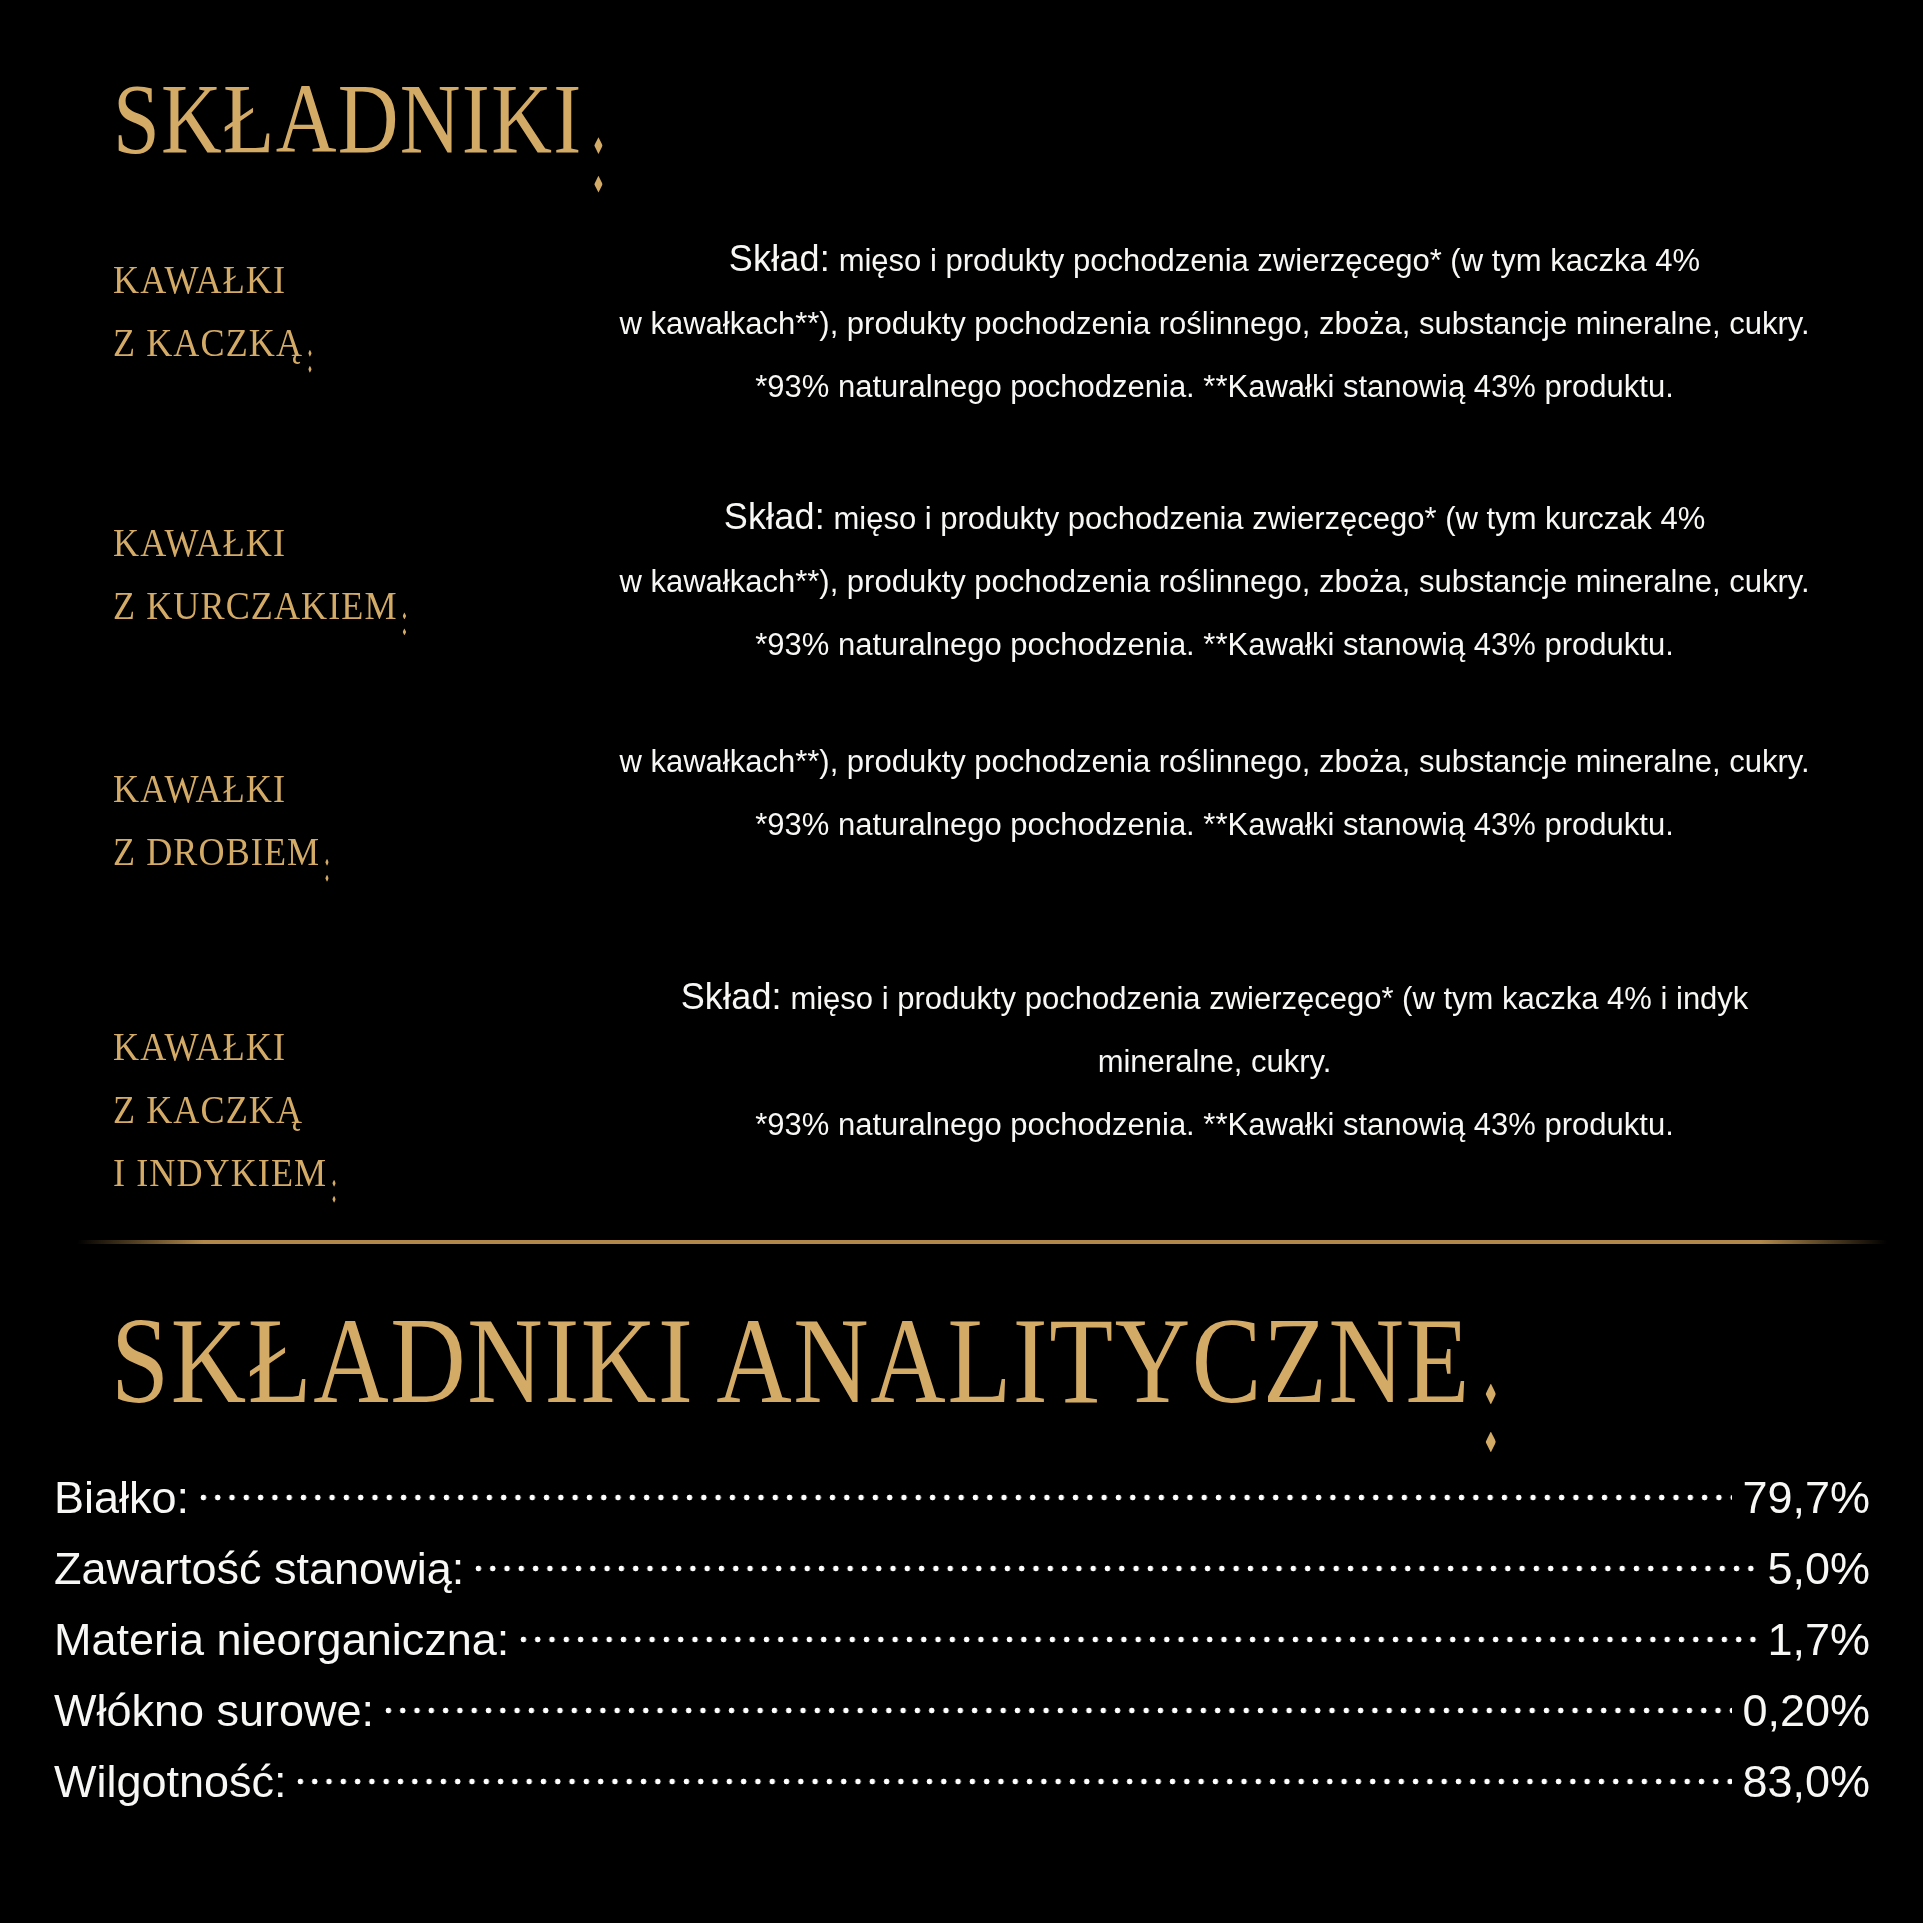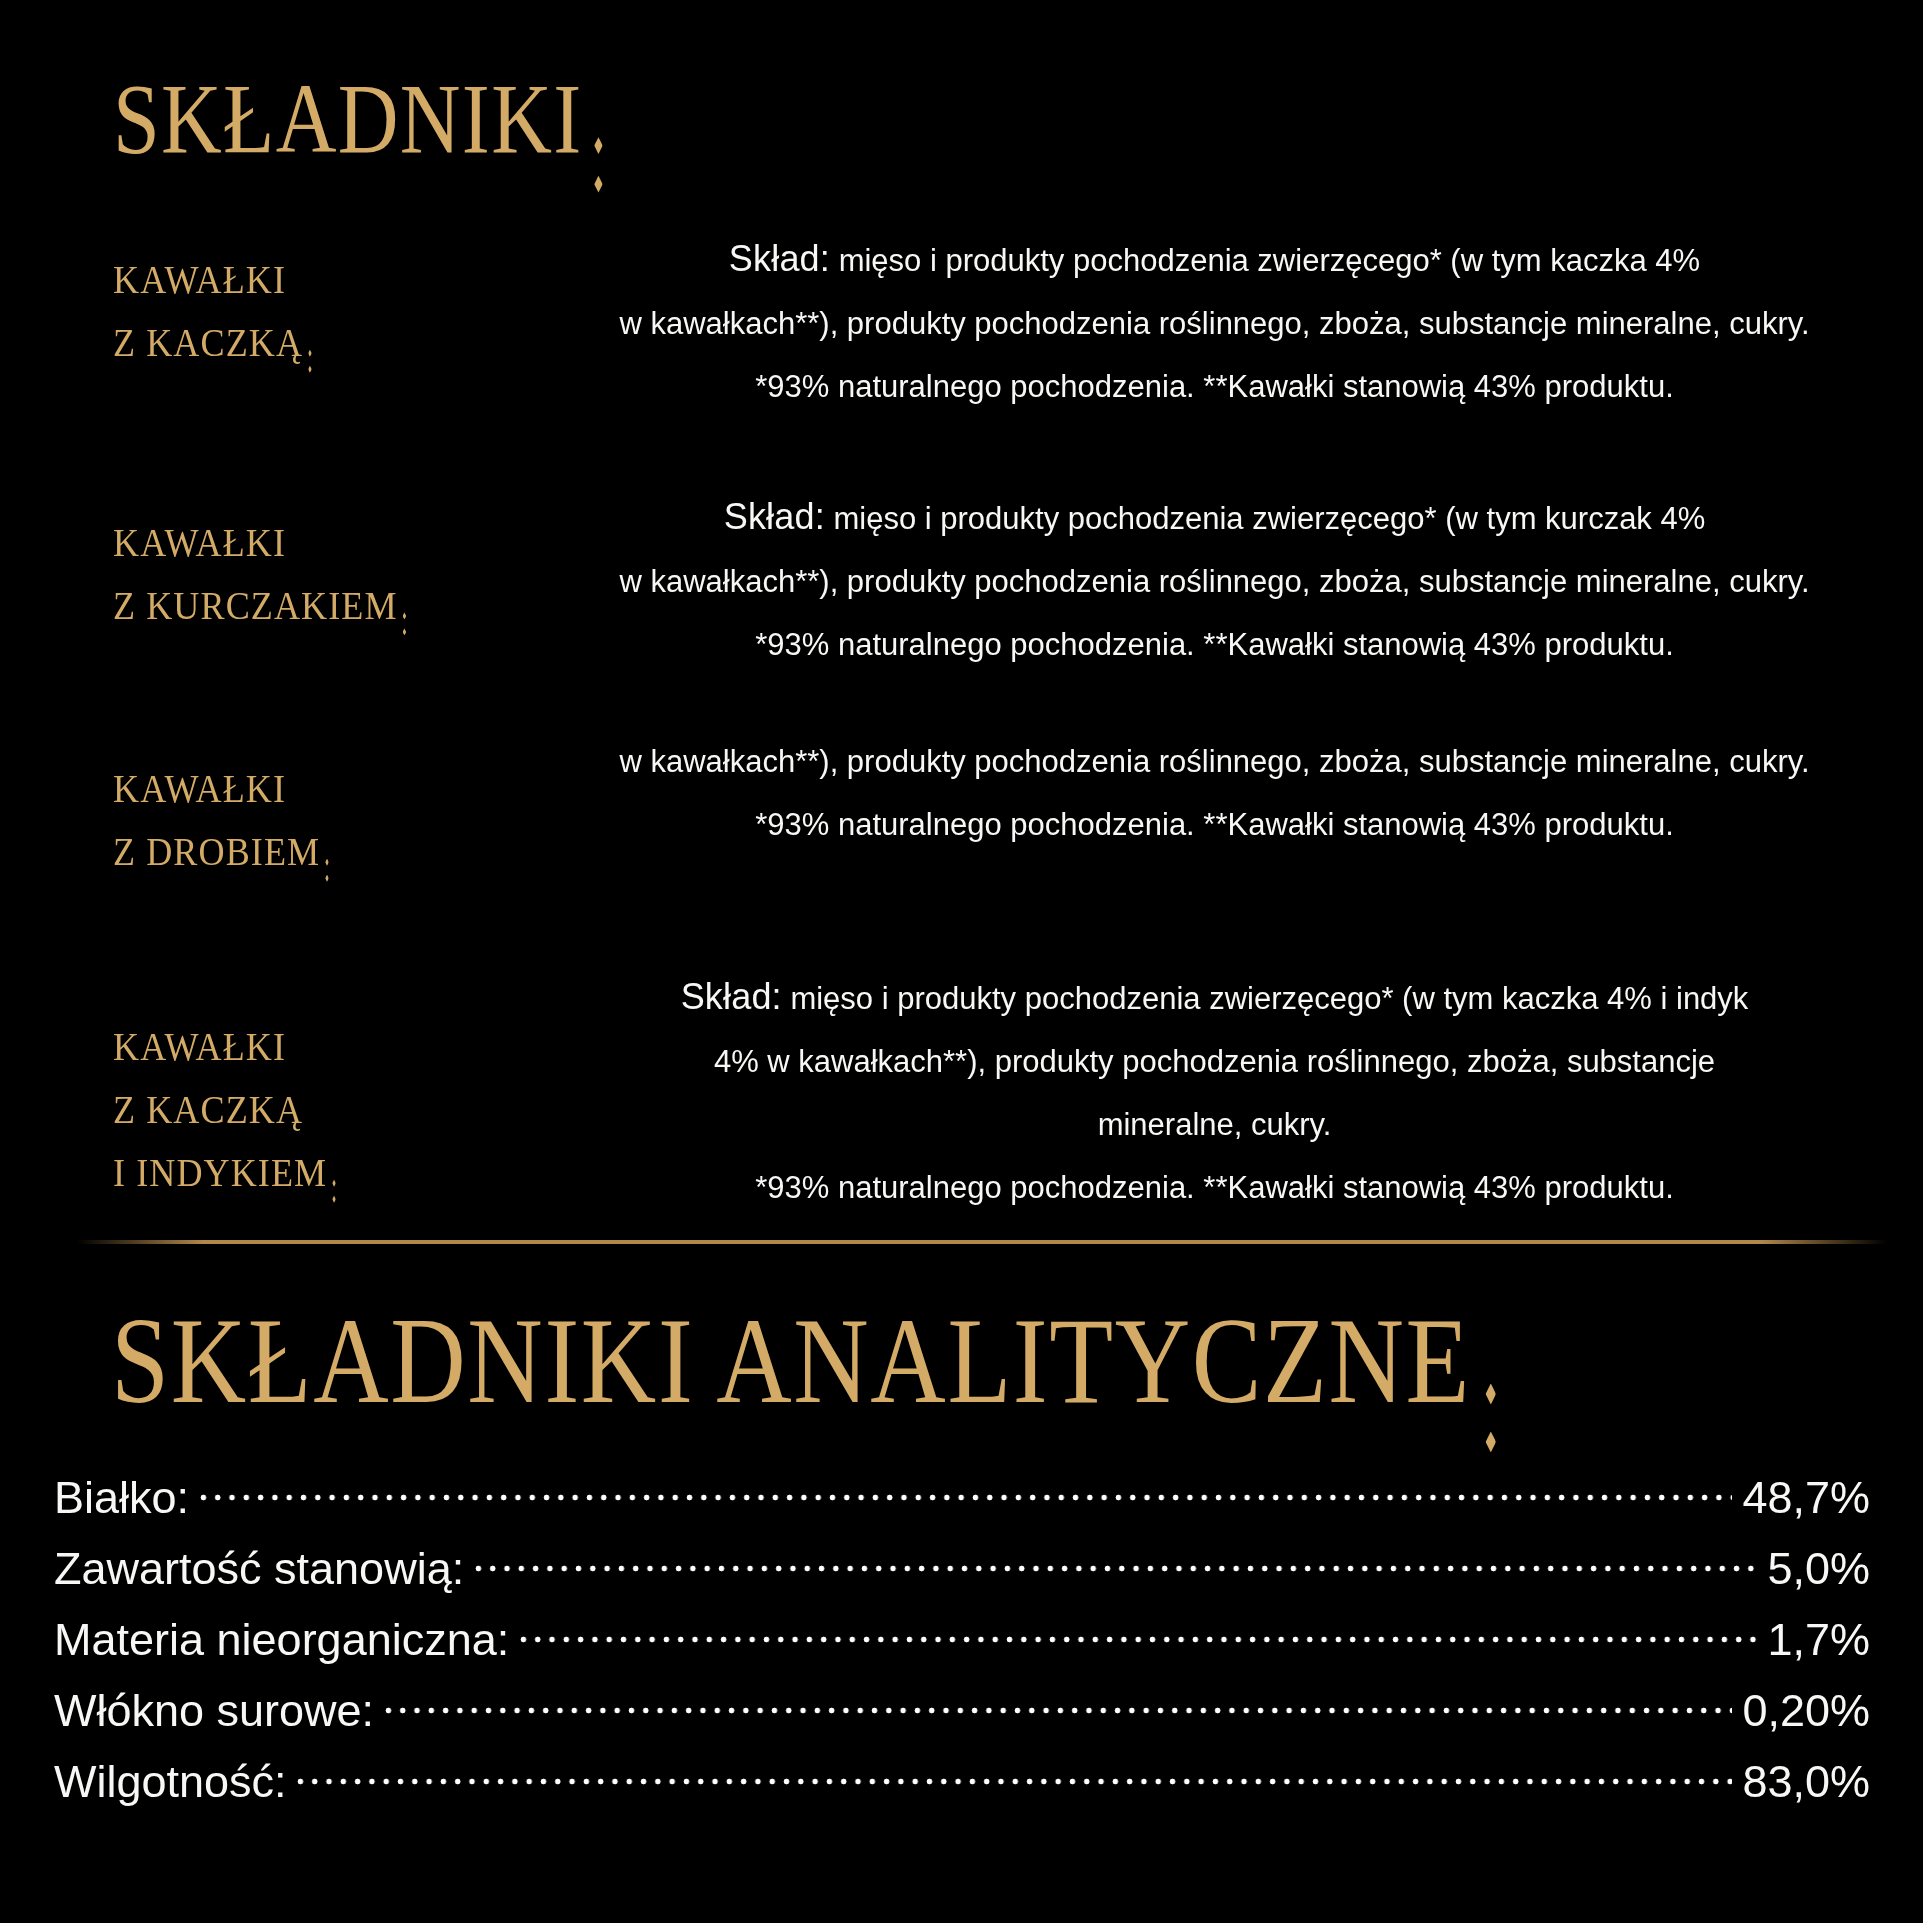--- a/index.html
+++ b/index.html
@@ -187,38 +187,37 @@
     <div class="sec-label">
       <div class="label-line">KAWAŁKI</div>
       <div class="label-line">Z KACZKĄ</div>
       <div class="label-line">I INDYKIEM<span class="dcolon">
             <i></i>
             <i></i>
           </span></div>
     </div>
     <div class="sec-para">
       <div class="pline"><span class="sklad">Skład:</span> <span>mięso i produkty pochodzenia zwierzęcego* (w tym kaczka 4% i indyk</span></div>
-      <div class="pline">4% w kawałkach**), produkty pochodzenia roślinnego, zboża, substancje</div>
       <div class="pline">mineralne, cukry.</div>
       <div class="pline">*93% naturalnego pochodzenia. **Kawałki stanowią 43% produktu.</div>
     </div>
   </section>
 
   <div class="divider"></div>
 
   <h2 class="display-title t2">SKŁADNIKI ANALITYCZNE<span class="dcolon">
         <i></i>
         <i></i>
       </span></h2>
 
   <div class="alist">
     <div class="arow">
       <span class="alabel">Białko:</span>
       <span class="leader"></span>
-      <span class="avalue">48,7%</span>
+      <span class="avalue">79,7%</span>
     </div>
     <div class="arow">
       <span class="alabel">Zawartość stanowią:</span>
       <span class="leader"></span>
       <span class="avalue">5,0%</span>
     </div>
     <div class="arow">
       <span class="alabel">Materia nieorganiczna:</span>
       <span class="leader"></span>
       <span class="avalue">1,7%</span>

